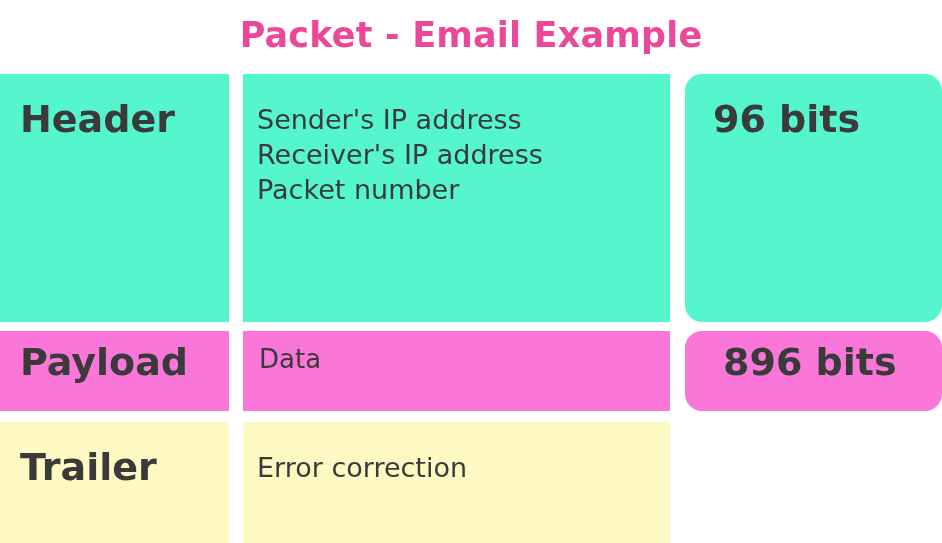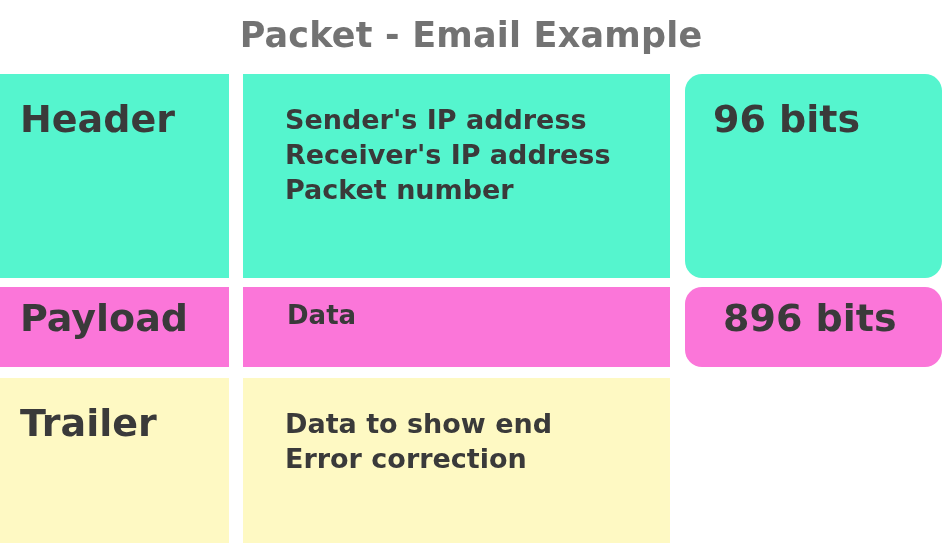--- a/index.html
+++ b/index.html
@@ -24,37 +24,37 @@
   
   .title {
     position: absolute;
     left: 0;
     top: 16px;
     width: 942px;
     text-align: center;
     font-size: 35px;
     font-weight: bold;
     letter-spacing: 0.2px;
-    color: #737373;
+    color: #ec4899;
     line-height: 1.1;
     white-space: nowrap;
   }
 
   
   .packet-table {
     position: absolute;
     left: 0;
     top: 74px;
     width: 942px;
   }
   .packet-row {
     position: relative;
     width: 942px;
   }
-  .row-header  { height: 204px; margin-bottom: 9px; }
+  .row-header  { height: 248px; margin-bottom: 9px; }
   .row-payload { height:  80px; margin-bottom: 11px; }
   .row-trailer { height: 166px; }
 
   .cell {
     position: absolute;
     top: 0;
     height: 100%;
     box-sizing: border-box;
     overflow: hidden;
   }
@@ -98,25 +98,24 @@
     top: 28px;
     right: 4px;
     margin: 0;
     padding: 0;
     list-style: none;
   }
   .row-payload .content-list { top: 12px; left: 16px; }
 
   .content-list li {
     font-size: 27px;
-    font-weight: bold;
+    font-weight: normal;
     color: #3a3a3a;
     line-height: 1.30;
     white-space: nowrap;
-    margin-left: 28px;
   }
   .row-payload .content-list li { font-size: 26px; }
 </style>
 </head>
 <body>
 
 <div id="page">
 
   <div class="title">Packet - Email Example</div>
 
@@ -151,20 +150,19 @@
         <div class="size-text">896 bits</div>
       </div>
     </div>
 
     <div class="packet-row row-trailer">
       <div class="cell cell-label">
         <div class="label-text">Trailer</div>
       </div>
       <div class="cell cell-content">
         <ul class="content-list">
-          <li>Data to show end</li>
           <li>Error correction</li>
         </ul>
       </div>
     </div>
 
   </div>
 </div>
 
 </body></html>

